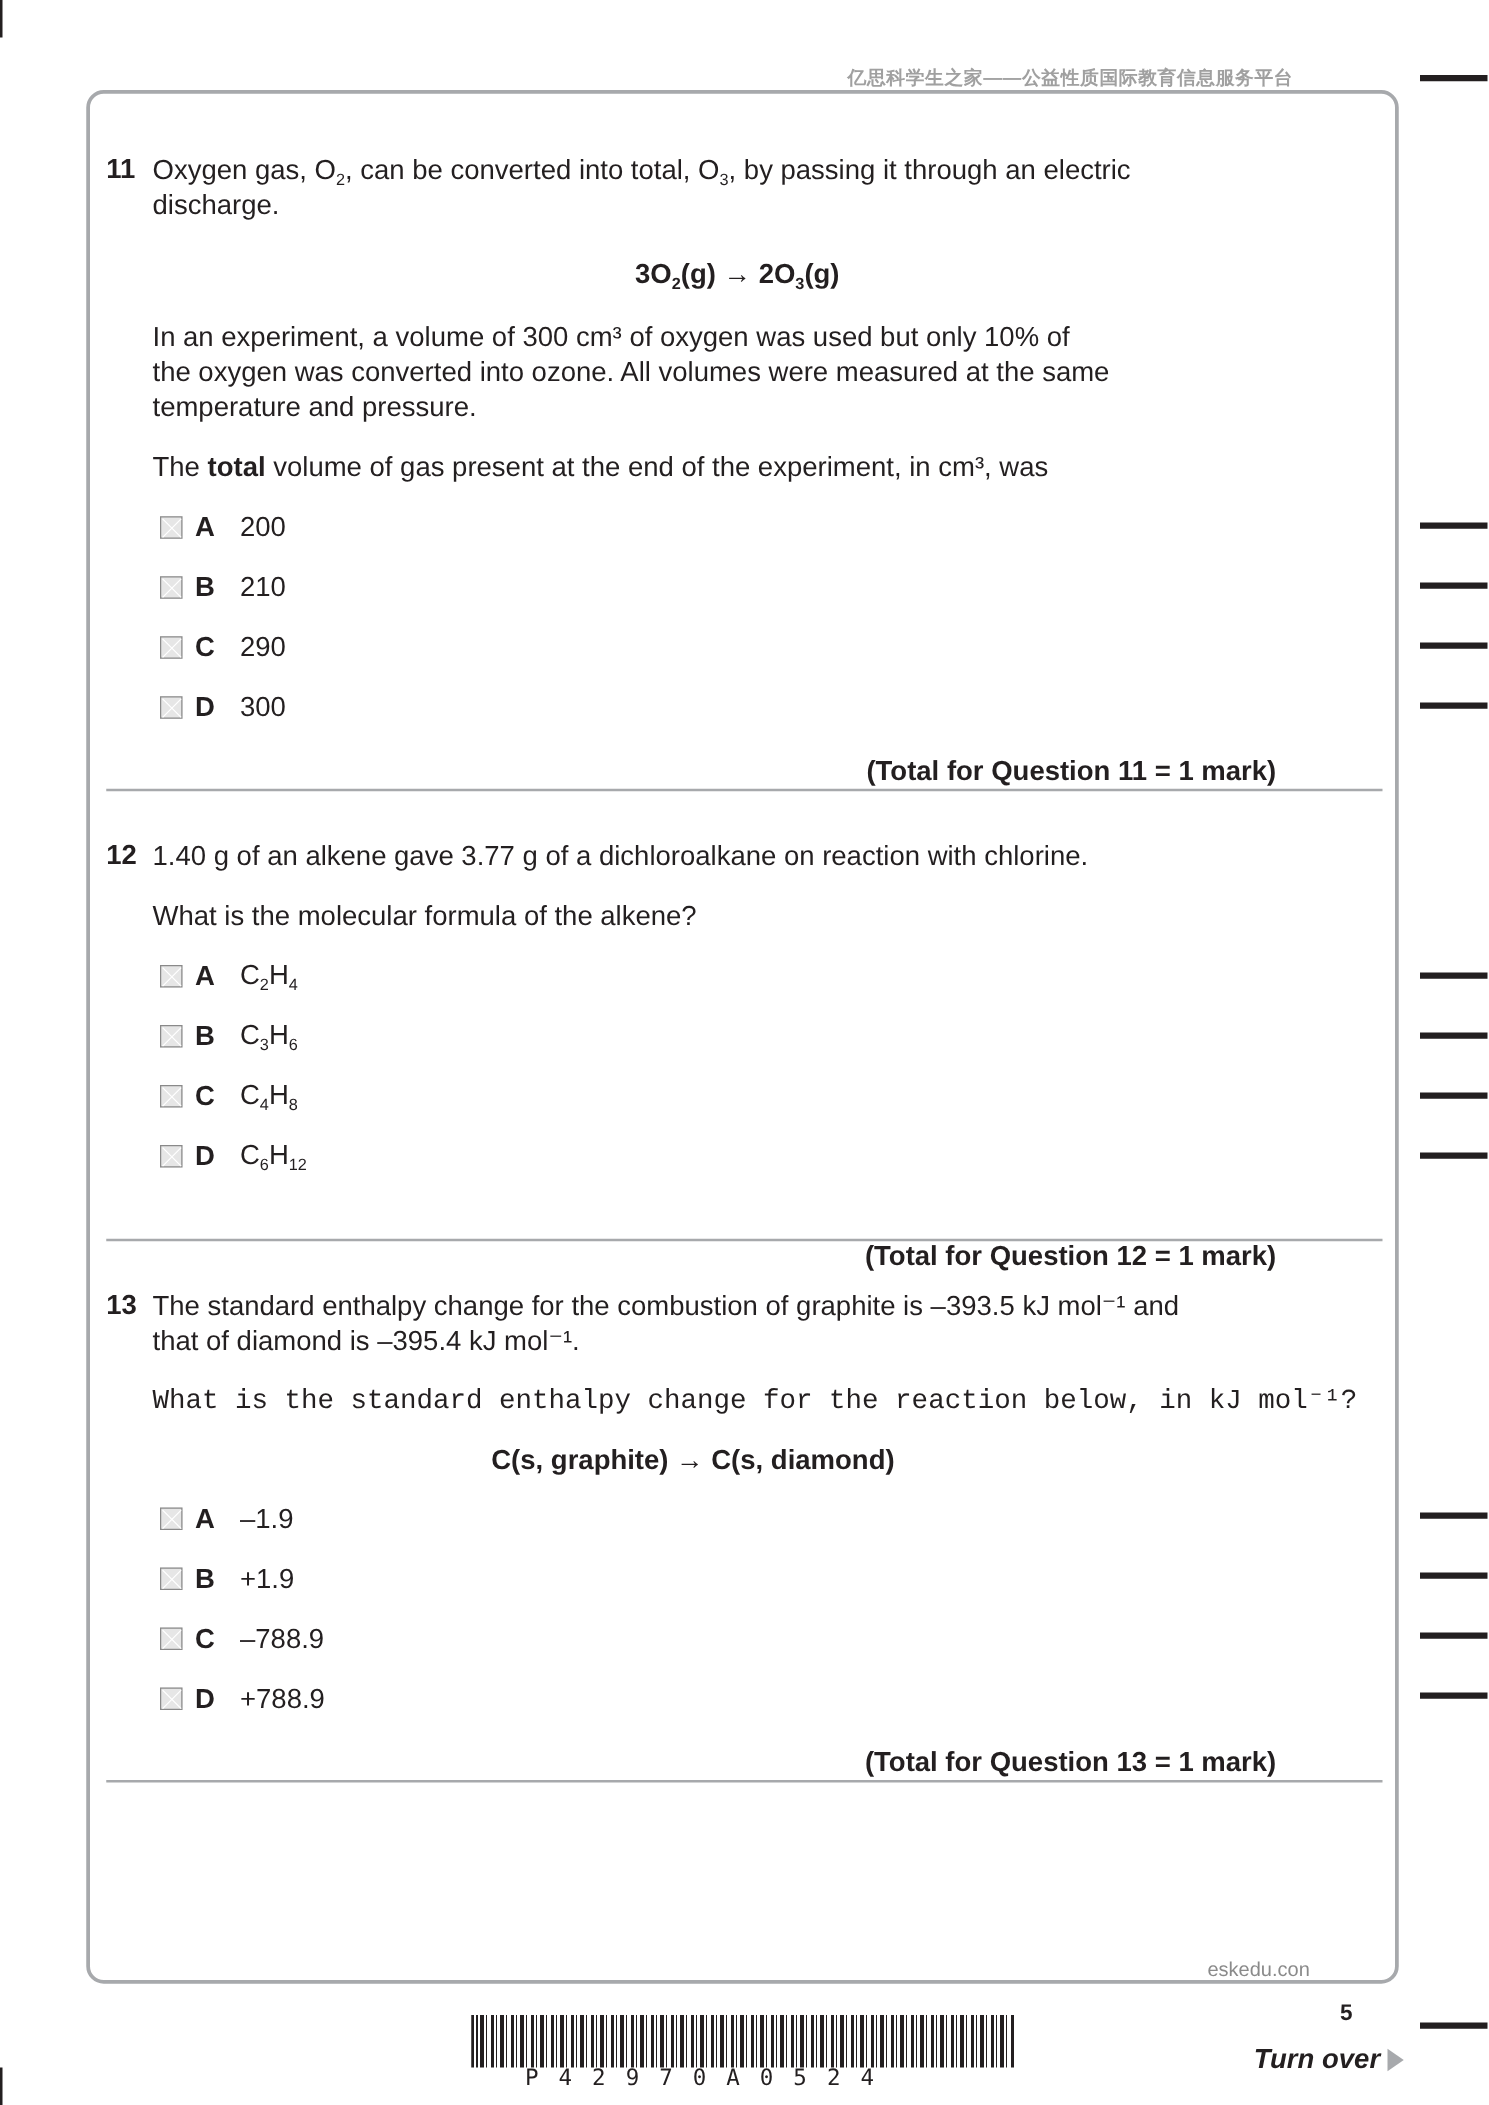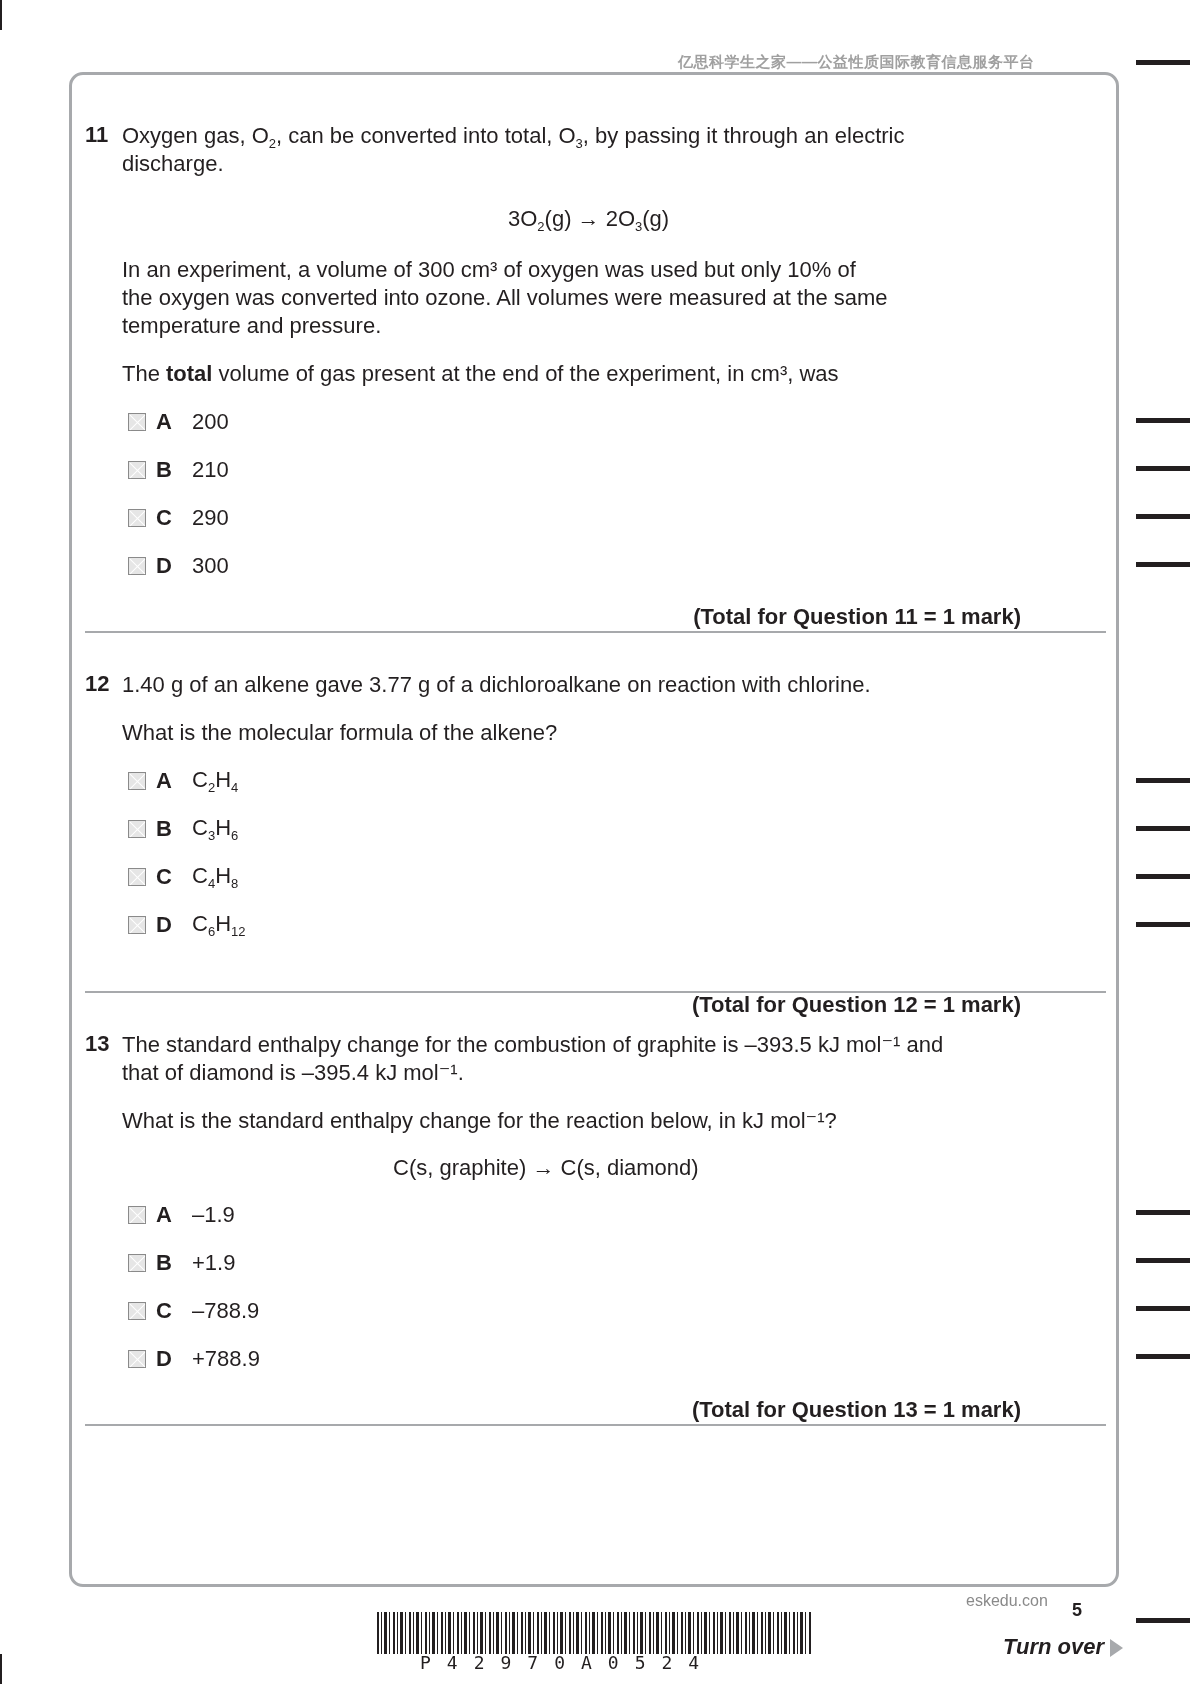--- a/index.html
+++ b/index.html
@@ -4,30 +4,30 @@
 <style>
   html,body{margin:0;padding:0;}
   body{width:1191px;height:1684px;background:#fff;position:relative;overflow:hidden;
        font-family:"Liberation Sans","DejaVu Sans",sans-serif;color:#231f20;}
   .watermark{position:absolute;left:678px;top:53px;font-size:15px;color:#a0a0a0;letter-spacing:0.5px;font-weight:bold;}
   .frame{position:absolute;left:69px;top:72px;width:1050px;height:1515px;border:3px solid #a7a9ac;border-radius:14px;box-sizing:border-box;}
   .crop{position:absolute;background:#231f20;}
   .tick{position:absolute;left:1136px;width:54px;height:5px;background:#231f20;}
   .qnum{position:absolute;left:85px;font-weight:bold;font-size:22px;text-align:right;}
   .txt{position:absolute;left:122px;font-size:22px;line-height:28px;white-space:nowrap;}
-  .center{position:absolute;font-size:22px;white-space:nowrap;}
+  .center{position:absolute;font-size:22px;white-space:nowrap;font-weight:bold;}
   .opt{position:absolute;left:128px;height:26px;display:flex;align-items:center;font-size:22px;}
   .box{width:18px;height:18px;border:1px solid #8a8a8a;background:#e6e6e6;position:relative;box-sizing:border-box;margin-right:10px;}
   .box::before,.box::after{content:"";position:absolute;left:8px;top:-2px;width:1px;height:21px;background:#fff;}
   .box::before{transform:rotate(45deg);} .box::after{transform:rotate(-45deg);}
   .optl{font-weight:bold;width:36px;}
   .total{position:absolute;right:170px;font-weight:bold;font-size:22px;white-space:nowrap;}
   .rule{position:absolute;left:85px;width:1021px;height:2px;background:#a7a9ac;}
   sub,sup{font-size:13px;}
-  .footer-site{position:absolute;left:966px;top:1568px;font-size:16px;color:#8a8a8a;margin-top:24px;}
+  .footer-site{position:absolute;left:966px;top:1568px;font-size:16px;color:#8a8a8a;}
   .pagenum{position:absolute;left:1072px;top:1600px;font-weight:bold;font-size:18px;}
   .turn{position:absolute;left:1003px;top:1634px;font-weight:bold;font-style:italic;font-size:22px;}
   .tri{position:absolute;left:1110px;top:1639px;width:0;height:0;border-top:9px solid transparent;border-bottom:9px solid transparent;border-left:13px solid #a7a9ac;}
   .barcode{position:absolute;left:377px;top:1612px;width:435px;height:42px;
     background:repeating-linear-gradient(90deg,#231f20 0 2px,#fff 2px 4px,#231f20 4px 5px,#fff 5px 7px,#231f20 7px 10px,#fff 10px 12px,#231f20 12px 13px,#fff 13px 16px);}
   .barnum{position:absolute;left:420px;top:1652px;font-family:"DejaVu Sans Mono",monospace;font-size:18px;letter-spacing:16px;}
 </style>
 </head>
 <body>
 
@@ -110,21 +110,21 @@
     <span class="box"></span>
     <span class="optl">D</span>
     <span><span>C</span><sub>6</sub><span>H</span><sub>12</sub></span>
   </div>
 <div class="total" style="top:964px;margin-top:28px;">(Total for Question 12 = 1 mark)</div>
 <div class="rule" style="top:991px;"></div>
 
 <div class="qnum" style="top:1031px;">13</div>
 <div class="txt" style="top:1031px;">The standard enthalpy change for the combustion of graphite is –393.5 kJ mol⁻¹ and</div>
 <div class="txt" style="top:1059px;">that of diamond is –395.4 kJ mol⁻¹.</div>
-<div class="txt" style="top:1107px;">What is the standard enthalpy change for the reaction below, in kJ mol⁻¹?</div>
+<div class="txt" style="top:1107px;font-family:Liberation Mono, monospace;">What is the standard enthalpy change for the reaction below, in kJ mol⁻¹?</div>
 <div class="center" style="left:393px;top:1155px;">C(s, graphite)  →  C(s, diamond)</div>
 <div class="opt" style="top:1202px;">
     <span class="box"></span>
     <span class="optl">A</span>
     <span>–1.9</span>
   </div>
 <div class="opt" style="top:1250px;">
     <span class="box"></span>
     <span class="optl">B</span>
     <span>+1.9</span>

